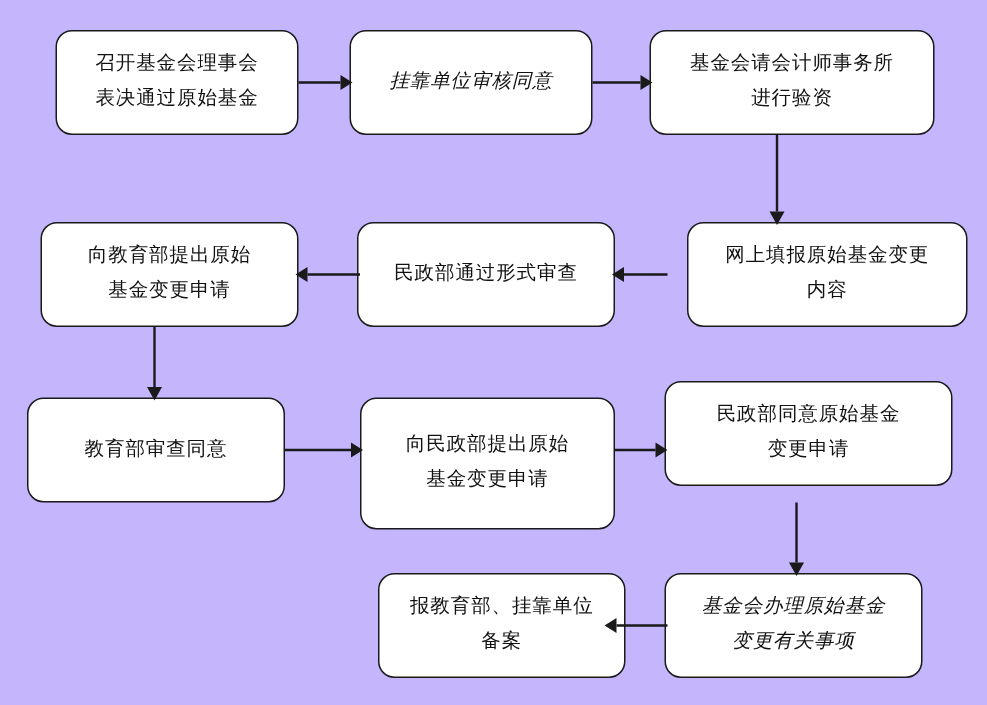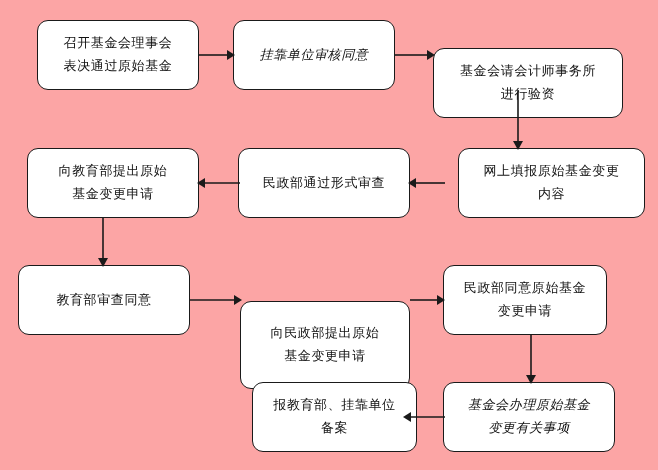--- a/index.html
+++ b/index.html
@@ -4,21 +4,21 @@
 <style>
   html, body {
     margin: 0;
     padding: 0;
     background: #ffffff;
   }
   #canvas {
     position: relative;
     width: 658px;
     height: 470px;
-    background: #fca5a5;
+    background: #c4b5fd;
     overflow: hidden;
     font-family: "DejaVu Sans", "Liberation Sans", sans-serif;
   }
   .node {
     position: absolute;
     box-sizing: border-box;
     border: 1.2px solid #1a1a1a;
     border-radius: 11px;
     background: #ffffff;
     display: flex;
@@ -51,21 +51,21 @@
 
   <div class="node" style="left:37px; top:20px; width:162px; height:70px;">
     <span class="label">召开基金会理事会
 表决通过原始基金</span>
   </div>
 
   <div class="node" style="left:233px; top:20px; width:162px; height:70px;font-style:italic;">
     <span class="label">挂靠单位审核同意</span>
   </div>
 
-  <div class="node" style="left:433px; top:20px; width:190px; height:70px;margin-top:28px;">
+  <div class="node" style="left:433px; top:20px; width:190px; height:70px;">
     <span class="label">基金会请会计师事务所
 进行验资</span>
   </div>
 
   <div class="node" style="left:27px; top:148px; width:172px; height:70px;">
     <span class="label">向教育部提出原始
 基金变更申请</span>
   </div>
 
   <div class="node" style="left:238px; top:148px; width:172px; height:70px;">
@@ -74,26 +74,26 @@
 
   <div class="node" style="left:458px; top:148px; width:187px; height:70px;">
     <span class="label">网上填报原始基金变更
 内容</span>
   </div>
 
   <div class="node" style="left:18px; top:265px; width:172px; height:70px;justify-content:flex-end;">
     <span class="label">教育部审查同意</span>
   </div>
 
-  <div class="node" style="left:240px; top:265px; width:170px; height:88px;margin-top:36px;">
+  <div class="node" style="left:240px; top:265px; width:170px; height:88px;">
     <span class="label">向民政部提出原始
 基金变更申请</span>
   </div>
 
-  <div class="node" style="left:443px; top:265px; width:164px; height:70px;text-align:center;">
+  <div class="node" style="left:443px; top:254px; width:192px; height:70px;text-align:center;">
     <span class="label">民政部同意原始基金
 变更申请</span>
   </div>
 
   <div class="node" style="left:240px; top:382px; width:165px; height:70px;margin-left:12px;">
     <span class="label">报教育部、挂靠单位
 备案</span>
   </div>
 
   <div class="node" style="left:443px; top:382px; width:172px; height:70px;font-style:italic;">

